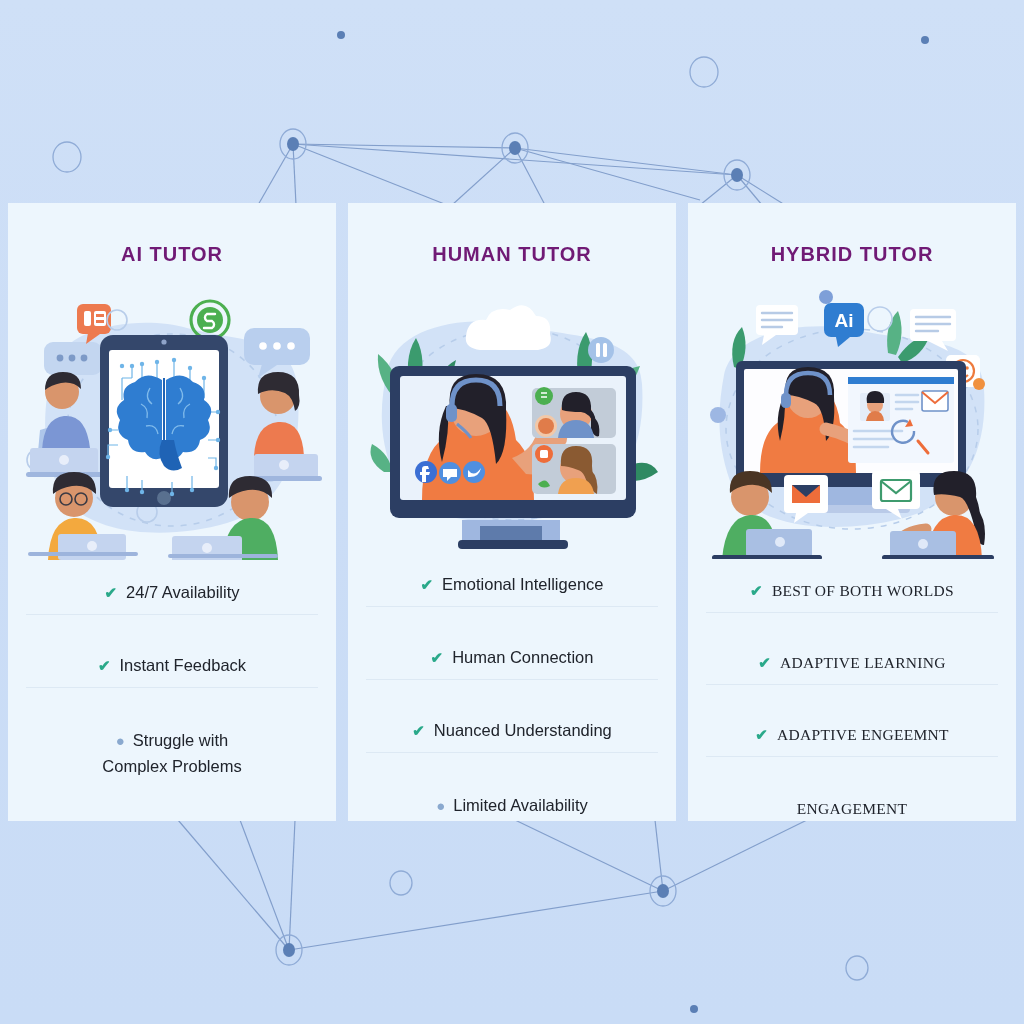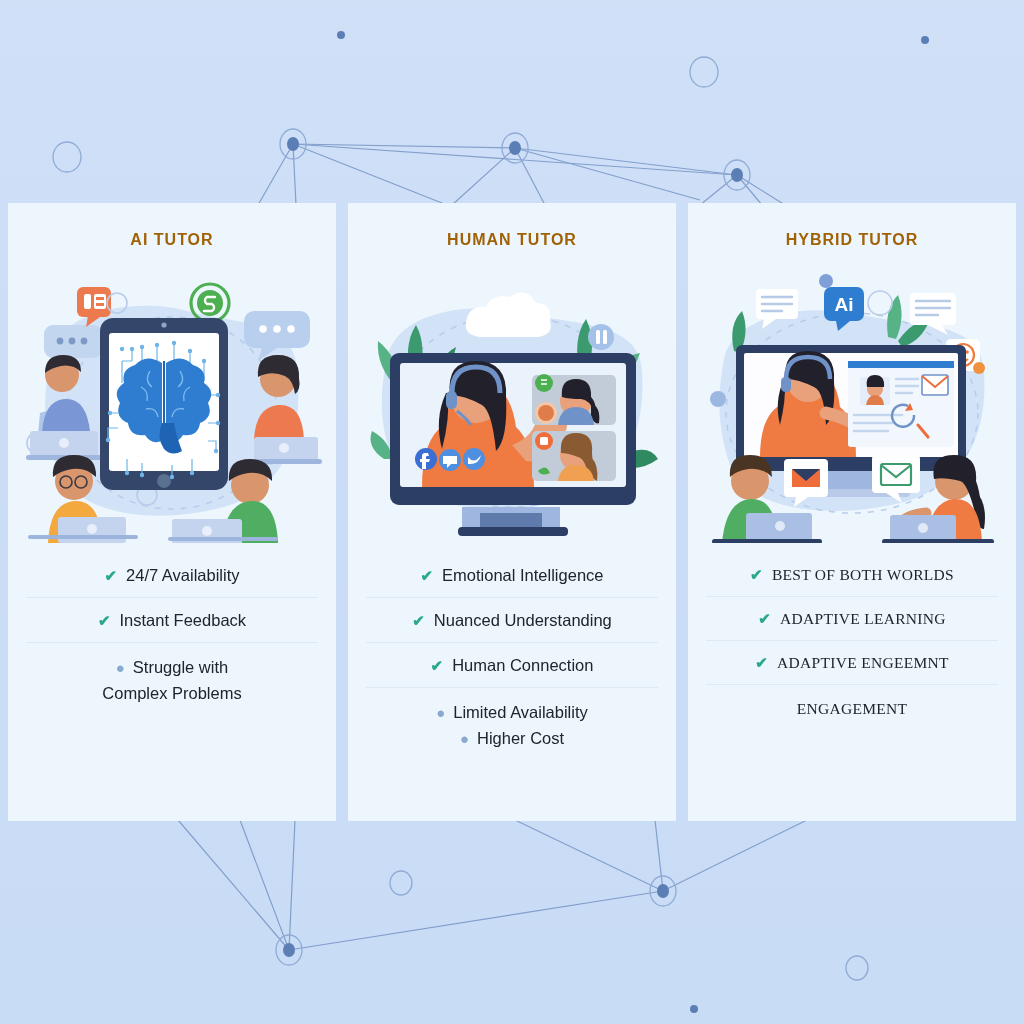--- a/index.html
+++ b/index.html
@@ -20,33 +20,33 @@
     display: flex; gap: 12px; padding: 0 8px;
   }
   .card {
     flex: 1 1 0;
     background: #edf6fd;
     display: flex; flex-direction: column; align-items: center;
     overflow: hidden;
     position: relative;
   }
   .card-title {
-    margin-top: 28px;
-    font-size: 16px; font-weight: bold; letter-spacing: 1.0px;
-    color: #a16207; text-align: center;
+    margin-top: 40px;
+    font-size: 20px; font-weight: bold; letter-spacing: 1.0px;
+    color: #701a75; text-align: center;
   }
   .illus-wrap {
     width: 100%; height: 288px;
     margin-top: 10px;
     display: flex; align-items: center; justify-content: center;
   }
   .illus-wrap svg { display: block; }
   .feat-list {
     width: 100%; padding: 6px 18px 0 18px;
-    display: flex; flex-direction: column; align-items: center; flex: 1;
+    display: flex; flex-direction: column; align-items: center; flex: 1; gap: 28px;
   }
   .feat-row {
     width: 100%; text-align: center;
     padding: 13px 4px 12px 4px;
     border-bottom: 1px solid #dde9f4;
     font-size: 16.5px; color: #20242c;
     white-space: nowrap;
   }
   .feat-row:last-child { border-bottom: none; }
   .feat-row.wide { font-size: 16px; }
@@ -342,24 +342,24 @@
             </g>
           </g>
         </svg>
       </div>
 
       <div class="feat-list">
         <div class="feat-row">
           <span class="chk">✔</span><span>Emotional Intelligence</span>
         </div>
         <div class="feat-row">
+          <span class="chk">✔</span><span>Human Connection</span>
+        </div>
+        <div class="feat-row">
           <span class="chk">✔</span><span>Nuanced Understanding</span>
-        </div>
-        <div class="feat-row">
-          <span class="chk">✔</span><span>Human Connection</span>
         </div>
         <div class="con-block">
           <span class="con-line">
             <span class="dot-b">●</span><span>Limited Availability</span>
           </span>
           <span class="con-line">
             <span class="dot-b">●</span><span>Higher Cost</span>
           </span>
         </div>
       </div>

